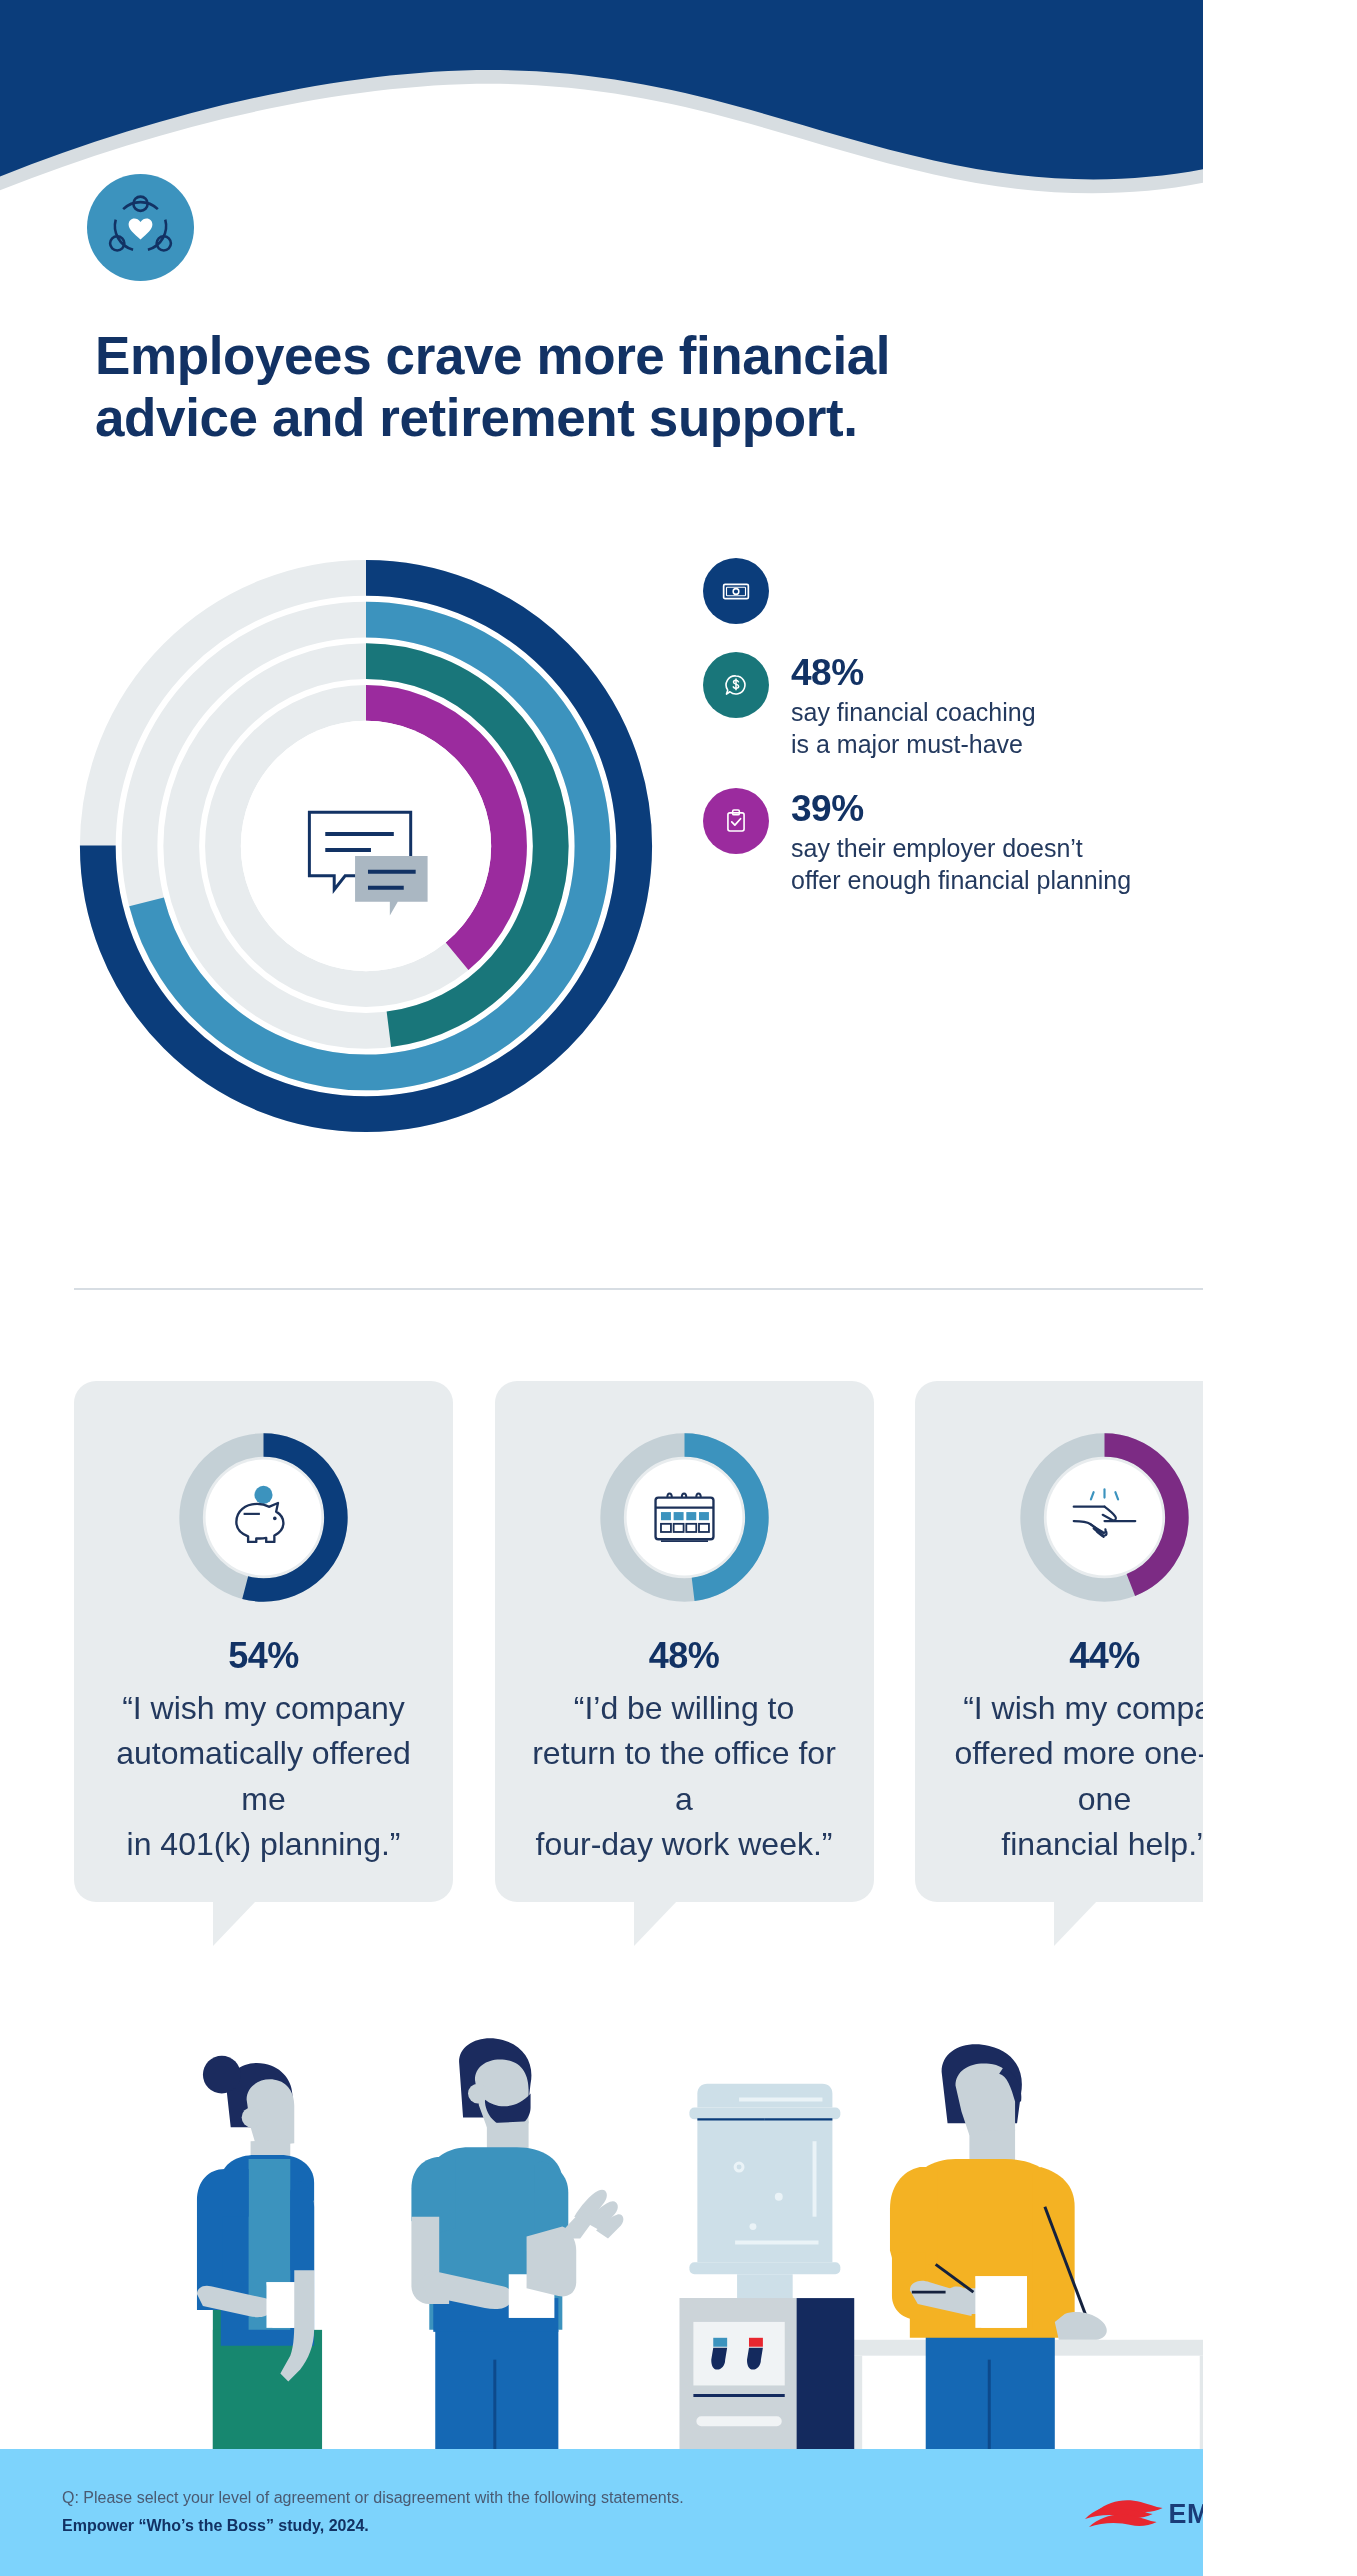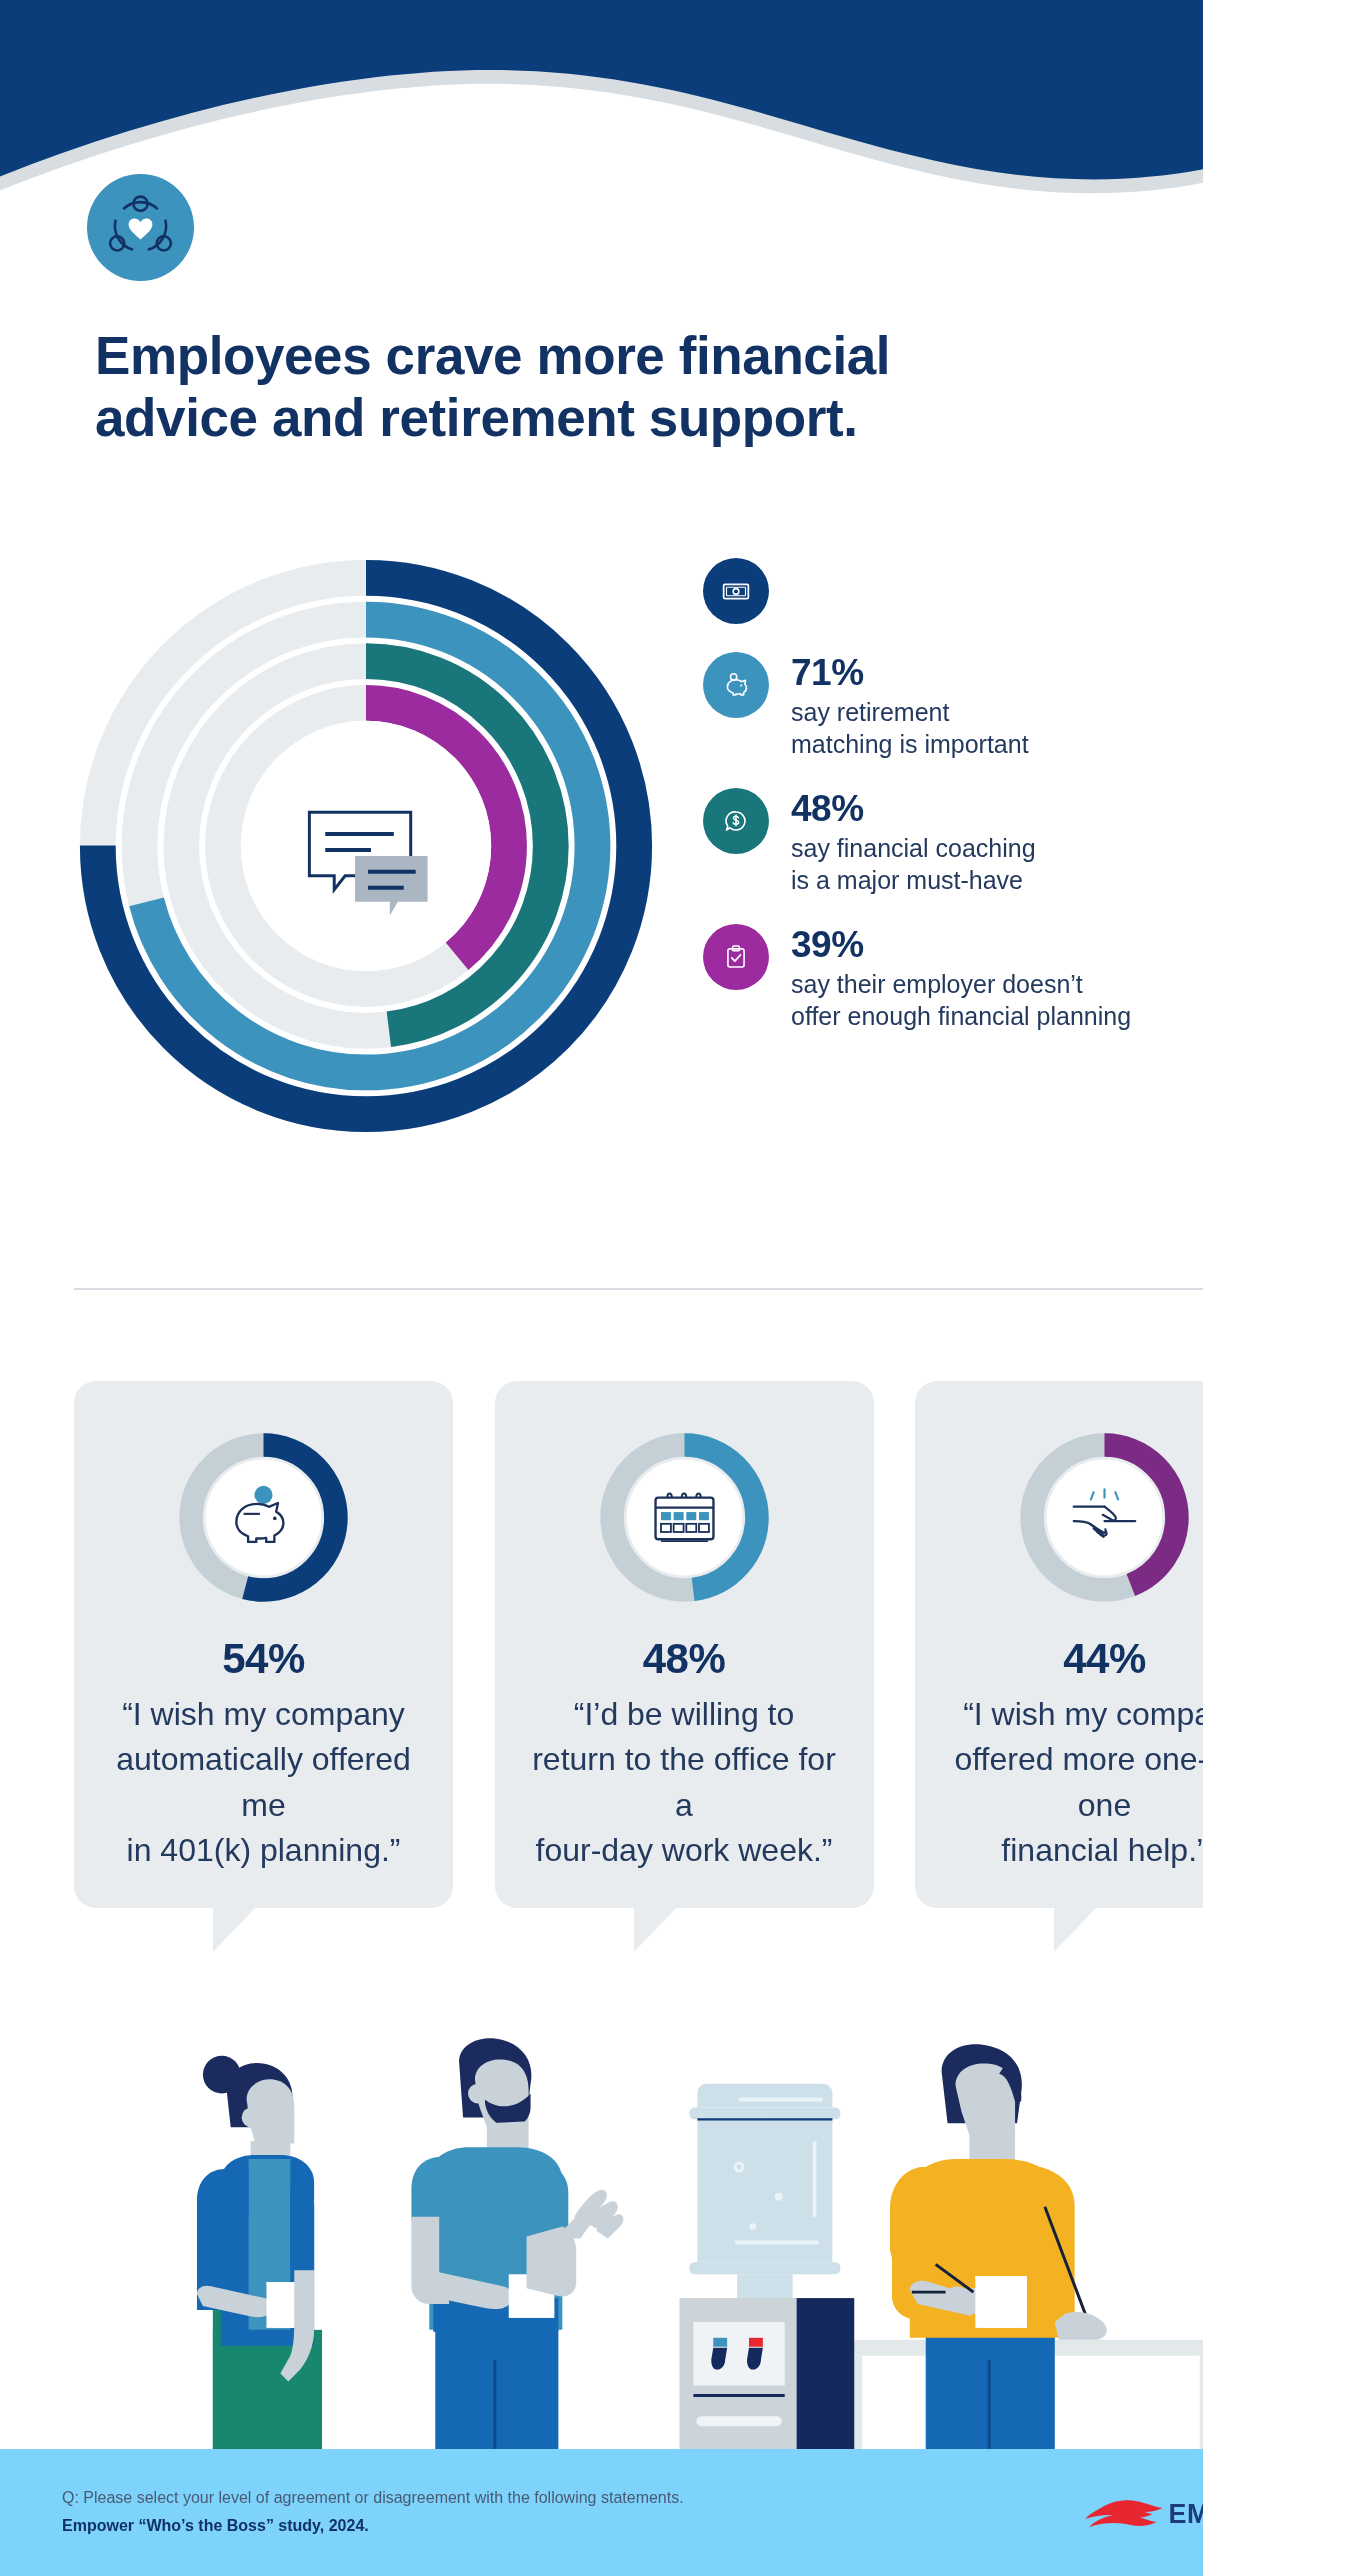--- a/index.html
+++ b/index.html
@@ -46,21 +46,21 @@
   .card{
     position:relative;width:379px;background:#e8ecee;border-radius:22px;
     padding:46px 28px 34px;box-sizing:border-box;text-align:center;
   }
   .card .tail{
     position:absolute;left:139px;bottom:-44px;width:0;height:0;
     border-left:0 solid transparent;border-right:44px solid transparent;
     border-top:46px solid #e8ecee;
   }
   .donut{width:181px;height:181px;margin:0 auto 26px;}
-  .card-pct{font-size:42px;font-weight:bold;color:#123264;line-height:1;letter-spacing:-0.5px;}
+  .card-pct{font-size:36px;font-weight:bold;color:#123264;line-height:1;letter-spacing:-0.5px;}
   .card-quote{font-size:32px;color:#23395e;line-height:1.42;margin-top:12px;font-weight:300;}
 
   
   .illustration{position:absolute;left:0;top:2032px;width:1357px;height:417px;}
 
   
   .footer{
     position:absolute;left:0;top:2449px;width:1357px;height:127px;
     background:#7dd3fc;
   }
@@ -128,36 +128,20 @@
     <div class="stat-row">
       <div class="stat-badge" style="background:#0b3d7b">
         <svg viewBox="0 0 40 40" width="38" height="38">
           <rect x="7" y="13" width="26" height="15" rx="1.5" fill="none" stroke="#fff" stroke-width="1.8"></rect>
           <rect x="10" y="16" width="20" height="9" rx="0.8" fill="none" stroke="#fff" stroke-width="1.2"></rect>
           <circle cx="20" cy="20.5" r="3" fill="none" stroke="#fff" stroke-width="1.6"></circle>
         </svg>
       </div>
     </div>
 
-    <div class="stat-row">
-      <div class="stat-badge" style="background:#3c93be">
-        <svg viewBox="0 0 40 40" width="38" height="38">
-          <path d="M11,22 C11,17.5 15,14.5 20,14.5 C22.4,14.5 24.5,15.2 26.1,16.4 L30,15 L29.3,19 C30.4,20 31,21.4 31,22.8 C31,25 29.8,26.8 28,28 L28,30.5 L25,30.5 L25,29.2 C24.1,29.4 23.1,29.5 22,29.5 L20,29.5 L20,30.5 L17,30.5 L17,28.4 C13.6,27.2 11,25 11,22 Z" fill="none" stroke="#fff" stroke-width="1.7" stroke-linejoin="round"></path>
-          <circle cx="25.4" cy="20.6" r="1.1" fill="#fff"></circle>
-          <circle cx="17.5" cy="11.5" r="3.3" fill="none" stroke="#fff" stroke-width="1.6"></circle>
-        </svg>
-      </div>
-      <div class="stat-txt">
-        <div class="stat-pct">71%</div>
-        <div class="stat-desc">
-          <div>say retirement</div>
-          <div>matching is important</div>
-        </div>
-      </div>
-    </div>
 
     <div class="stat-row">
       <div class="stat-badge" style="background:#19767a">
         <svg viewBox="0 0 40 40" width="38" height="38">
           <path d="M20,10.5 A9.5,9.5 0 1 1 13.6,27.1 L10,29.5 L11.3,25.4 A9.5,9.5 0 0 1 20,10.5 Z" fill="none" stroke="#fff" stroke-width="1.7" stroke-linejoin="round"></path>
           <path d="M22.6,16.6 C22,15.6 21,15.1 19.8,15.1 C18.4,15.1 17.4,15.9 17.4,17 C17.4,19.6 22.8,18.6 22.8,21.4 C22.8,22.6 21.7,23.5 20.1,23.5 C18.7,23.5 17.6,22.9 17.1,21.9" fill="none" stroke="#fff" stroke-width="1.6" stroke-linecap="round"></path>
           <line x1="20" y1="13.2" x2="20" y2="25.4" stroke="#fff" stroke-width="1.6"></line>
         </svg>
       </div>
       <div class="stat-txt">

